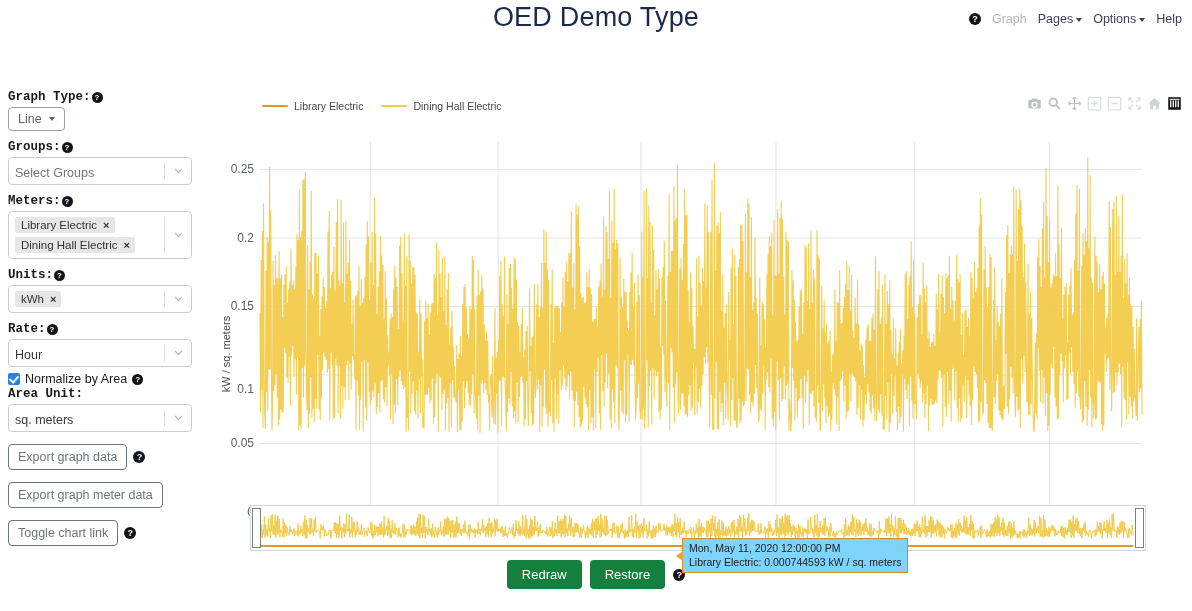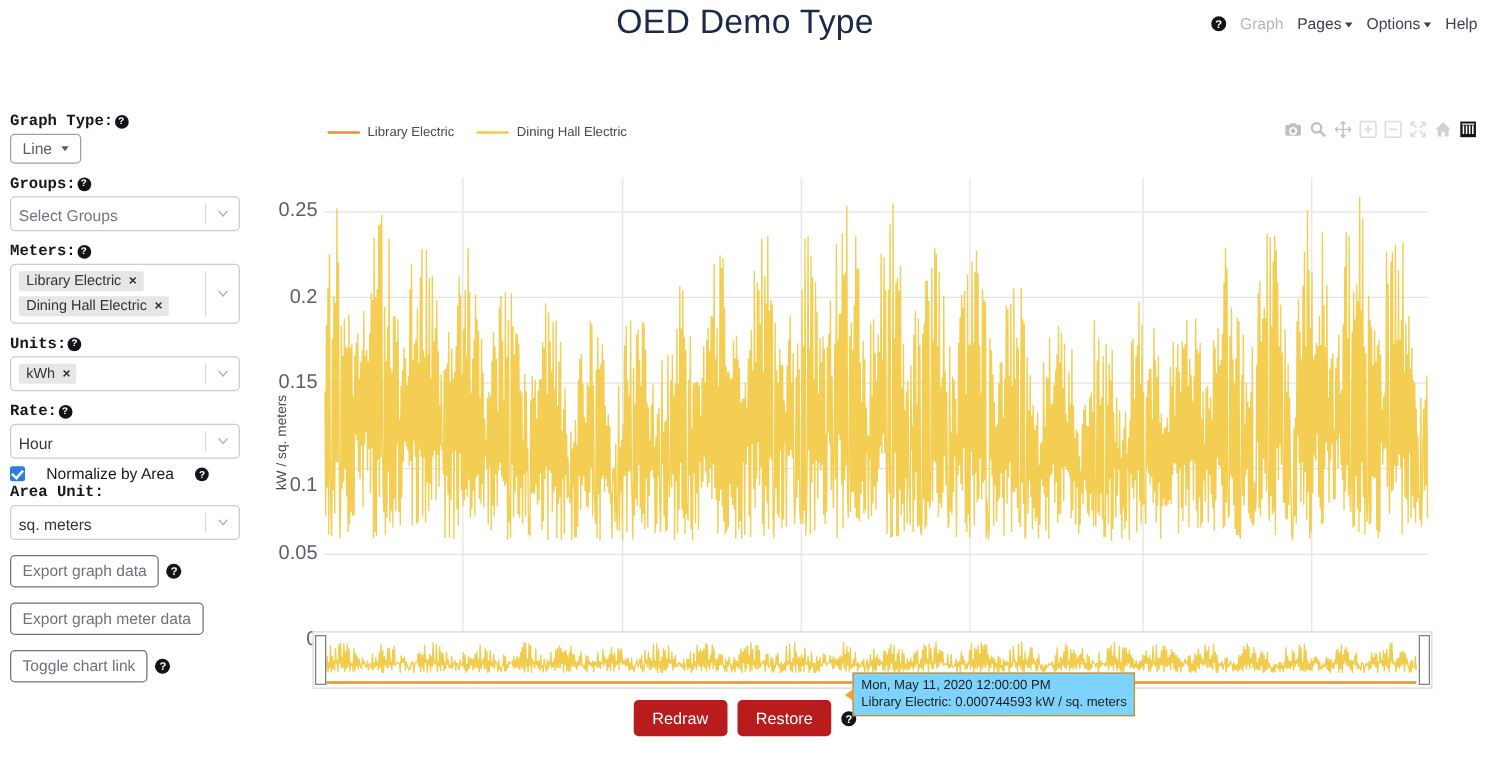--- a/index.html
+++ b/index.html
@@ -65,21 +65,21 @@
   .chev {
     position: absolute; right: 8px; top: 50%; margin-top: -3px;
     width: 9px; height: 6px; color: #b0b5bb;
   }
   .chip {
     display: inline-flex; align-items: center; gap: 6px;
     background: #e6e6e6; border-radius: 2px;
     padding: 2px 5px 2px 6px; font-size: 11.5px; color: #333;
   }
   .chip .x { font-size: 11px; font-weight: bold; color: #333; cursor: pointer; }
-  .cbrow { display: flex; align-items: center; gap: 17px; margin: 5px 0 1px 0; }
+  .cbrow { display: flex; align-items: center; gap: 5px; margin: 5px 0 1px 0; }
   .cbox {
     width: 12px; height: 12px; border-radius: 2px; background: #2a7fe0;
     position: relative; flex: none; cursor: pointer;
   }
   .cbox::after {
     content: ""; position: absolute; left: 3px; top: 1px;
     width: 4px; height: 7px; border: solid #fff;
     border-width: 0 2px 2px 0; transform: rotate(42deg);
   }
   .cbtext { font-size: 12.5px; color: #16181c; }
@@ -103,21 +103,21 @@
   .mb { width: 15px; height: 15px; opacity: .65; cursor: pointer; }
   .mb.dark { opacity: 1; }
 
   .plot { position: absolute; left: 0; top: 50px; width: 972px; height: 420px; }
   .ylabel {
     position: absolute; left: 8px; top: 218px;
     transform: rotate(-90deg) translate(-50%, 0); transform-origin: left top;
     font-size: 11px; color: #44484f; white-space: nowrap;
   }
   .ytick {
-    position: absolute; right: 0; font-size: 16px; color: #5a5f67;
+    position: absolute; right: 0; font-size: 12px; color: #5a5f67;
     transform: translateY(-50%); text-align: right;
   }
   .ytickcol { position: absolute; left: 0; top: 0; width: 42px; height: 100%; }
   .xtick {
     position: absolute; font-size: 10.5px; color: #5a5f67;
     transform: translateX(-50%); white-space: nowrap;
   }
   .tooltip {
     position: absolute; left: 470px; top: 452px; z-index: 6;
     background: #7dd3fc; border: 1px solid #d98b18;
@@ -136,21 +136,21 @@
   .rs-wrap { position: absolute; left: 250px; top: 505px; width: 896px; height: 46px; }
   .rs-handle {
     position: absolute; top: 3px; width: 9px; height: 40px;
     background: #fff; border: 1px solid #7b8085; cursor: ew-resize; z-index: 4;
   }
   .footer-btns {
     position: absolute; left: 0; top: 560px; width: 1192px;
     display: flex; justify-content: center; align-items: center; gap: 8px;
   }
   .gray-btn {
-    background: #b91c1c; color: #fff; border: none; border-radius: 4px;
+    background: #15803d; color: #fff; border: none; border-radius: 4px;
     font-size: 13px; padding: 7px 15px; cursor: pointer;
     font-family: "Liberation Sans", sans-serif;
   }
 </style>
 </head>
 <body>
 
 <div class="page">
 
 

